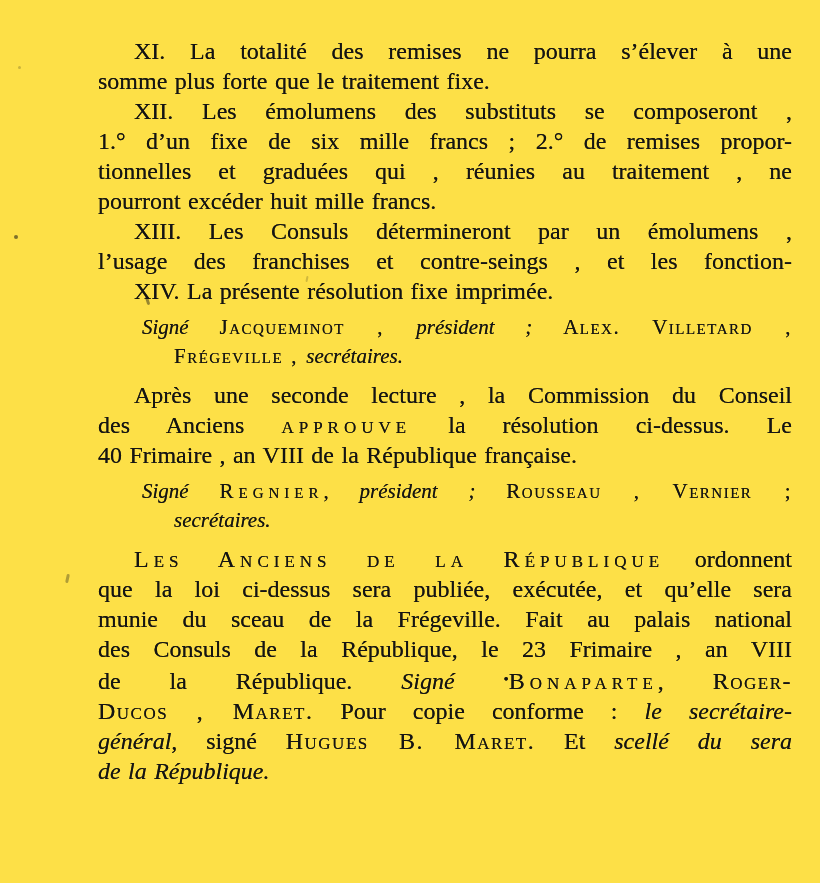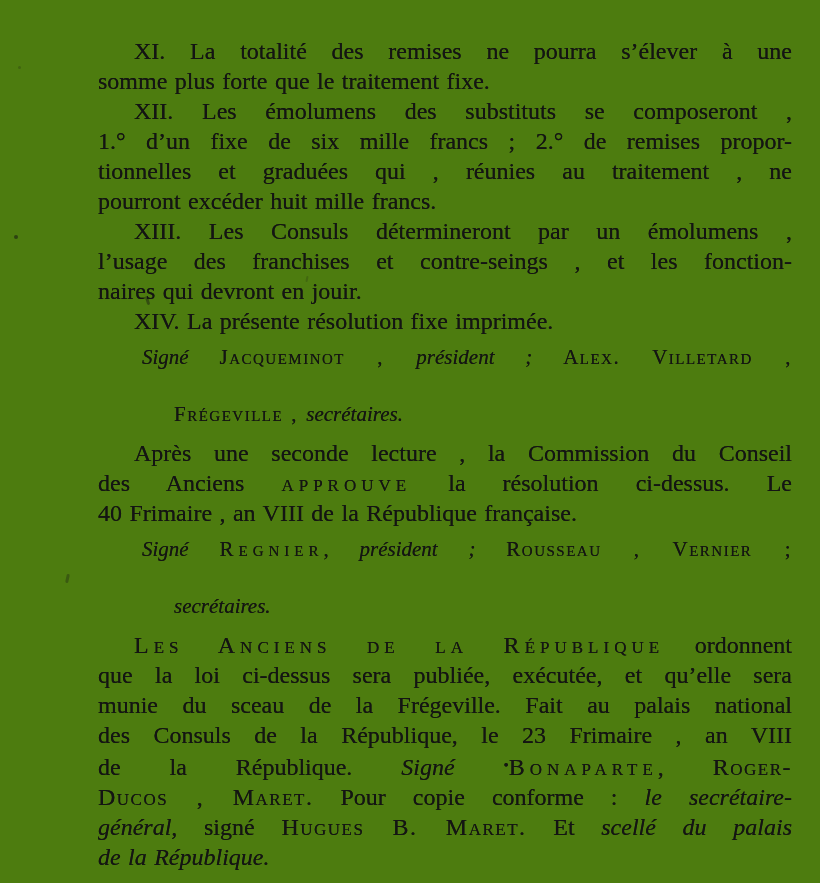--- a/index.html
+++ b/index.html
@@ -11,42 +11,42 @@
     width: 820px;
     height: 883px;
     overflow: hidden;
     position: relative;
     font-family: "Liberation Serif", "DejaVu Serif", serif;
     color: #141414;
   }
   .page {
     position: absolute;
     inset: 0;
-    background: #4d7c0f;
+    background: #fde047;
   }
   .text-block {
     position: absolute;
     left: 98px;
     top: 36px;
     width: 694px;
     font-size: 24px;
     line-height: 30px;
     text-shadow: 0 0 0.5px rgba(10,10,10,0.75);
     word-spacing: 0.06em;
   }
   .block { margin: 0; }
   .block.signature {
     font-size: 21px;
     line-height: 29px;
     padding-left: 44px;
     margin-top: 7px;
     margin-bottom: 9px;
     font-family: Liberation Serif, serif;
   }
-  .block.signature .line.last { padding-left: 32px; margin-top: 28px; }
+  .block.signature .line.last { padding-left: 32px; }
   .line {
     text-align: justify;
     text-align-last: justify;
   }
   .line.indent { text-indent: 36px; }
   .line.last {
     text-align-last: left;
   }
   .seg-r { font-style: normal; }
   .seg-i { font-style: italic; }
@@ -85,21 +85,20 @@
       </div>
       <div class="block para">
         <div class="line indent"><span class="seg-r">XII. Les émolumens des substituts se composeront ,</span></div>
         <div class="line"><span class="seg-r">1.° d’un fixe de six mille francs ; 2.° de remises propor-</span></div>
         <div class="line"><span class="seg-r">tionnelles et graduées qui , réunies au traitement , ne</span></div>
         <div class="line last"><span class="seg-r">pourront excéder huit mille francs.</span></div>
       </div>
       <div class="block para">
         <div class="line indent"><span class="seg-r">XIII. Les Consuls détermineront par un émolumens ,</span></div>
         <div class="line"><span class="seg-r">l’usage des franchises et contre-seings , et les fonction-</span></div>
-        <div class="line last"><span class="seg-r">naires qui devront en jouir.</span></div>
       </div>
       <div class="block para">
         <div class="line indent last"><span class="seg-r">XIV. La présente résolution fixe imprimée.</span></div>
       </div>
       <div class="block signature">
         <div class="line"><span class="seg-i">Signé </span><span class="seg-sc">Jacqueminot , </span><span class="seg-i">président ; </span><span class="seg-sc">Alex. Villetard ,</span></div>
         <div class="line last"><span class="seg-sc">Frégeville , </span><span class="seg-i">secrétaires.</span></div>
       </div>
       <div class="block para">
         <div class="line indent"><span class="seg-r">Après une seconde lecture , la Commission du Conseil</span></div>
@@ -110,21 +109,21 @@
         <div class="line"><span class="seg-i">Signé </span><span class="seg-scw">Regnier</span><span class="seg-r">, </span><span class="seg-i">président ; </span><span class="seg-sc">Rousseau , Vernier ;</span></div>
         <div class="line last"><span class="seg-i">secrétaires.</span></div>
       </div>
       <div class="block para">
         <div class="line indent"><span class="seg-scw">Les Anciens de la République</span><span class="seg-r"> ordonnent</span></div>
         <div class="line"><span class="seg-r">que la loi ci-dessus sera publiée, exécutée, et qu’elle sera</span></div>
         <div class="line"><span class="seg-r">munie du sceau de la Frégeville. Fait au palais national</span></div>
         <div class="line"><span class="seg-r">des Consuls de la République, le 23 Frimaire , an VIII</span></div>
         <div class="line"><span class="seg-r">de la République. </span><span class="seg-i">Signé </span><span class="seg-dot">•</span><span class="seg-scw">Bonaparte</span><span class="seg-r">, </span><span class="seg-sc">Roger-</span></div>
         <div class="line"><span class="seg-sc">Ducos , Maret.</span><span class="seg-r"> Pour copie conforme : </span><span class="seg-i">le secrétaire-</span></div>
-        <div class="line"><span class="seg-i">général,</span><span class="seg-r"> signé </span><span class="seg-sc">Hugues B. Maret.</span><span class="seg-r"> Et </span><span class="seg-i">scellé du palais</span></div>
+        <div class="line"><span class="seg-i">général,</span><span class="seg-r"> signé </span><span class="seg-sc">Hugues B. Maret.</span><span class="seg-r"> Et </span><span class="seg-i">scellé du sera</span></div>
         <div class="line last"><span class="seg-i">de la République.</span></div>
       </div>
     </div>
 
   <div class="speck round" style="left:14px; top:235px; width:4px; height:4px;"></div>
   <div class="speck tick" style="left:66px; top:574px; opacity:.6;"></div>
   <div class="speck tick" style="left:146px; top:296px; opacity:.8; transform:rotate(-18deg);"></div>
   <div class="speck round" style="left:18px; top:66px; width:3px; height:3px; opacity:.4;"></div>
   <div class="speck tick" style="left:306px; top:276px; width:2px; height:6px; opacity:.35;"></div>
 </div>

